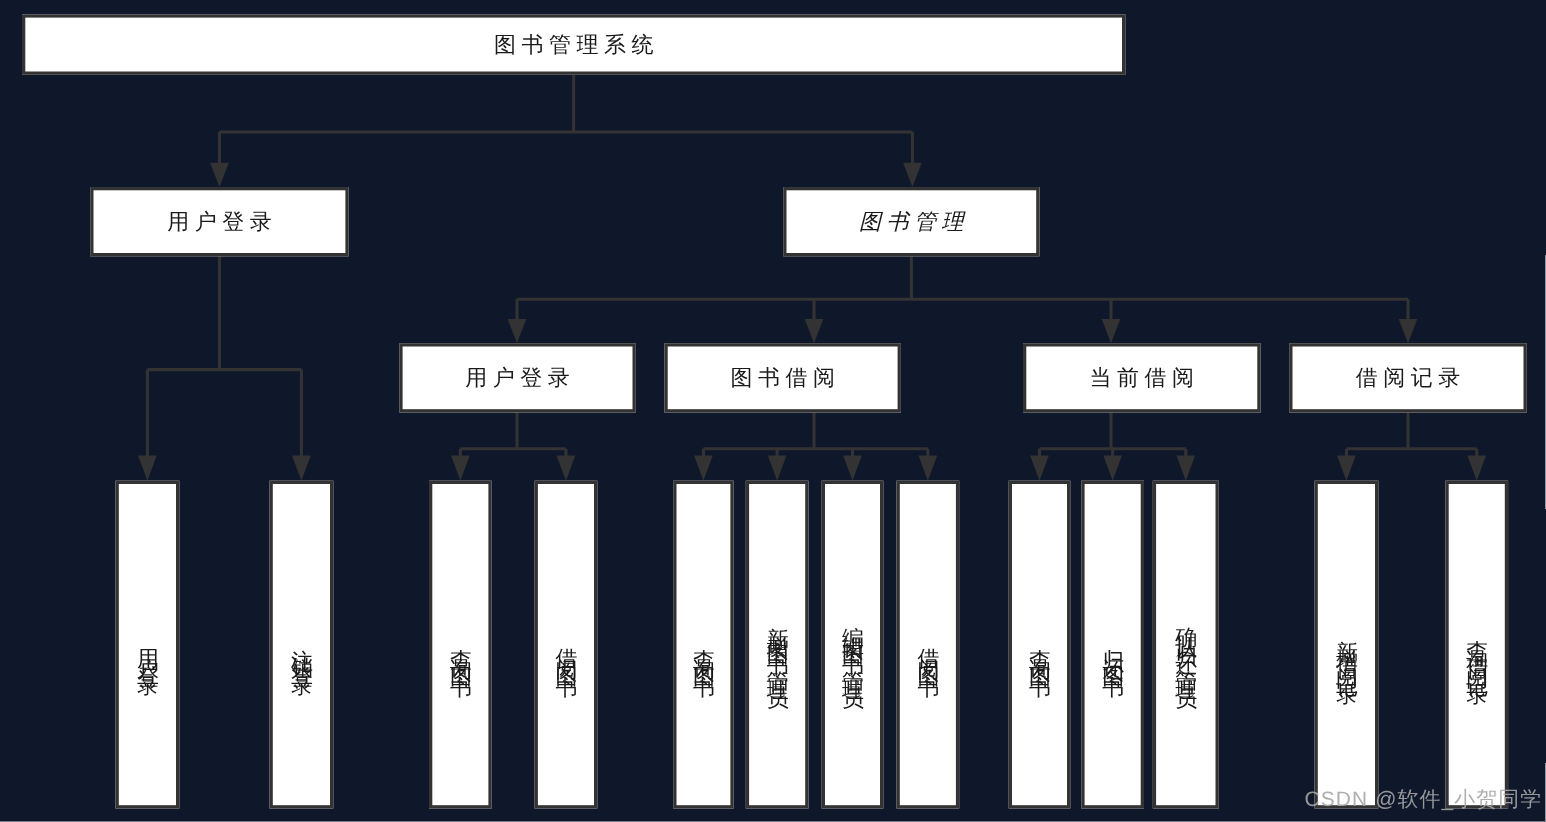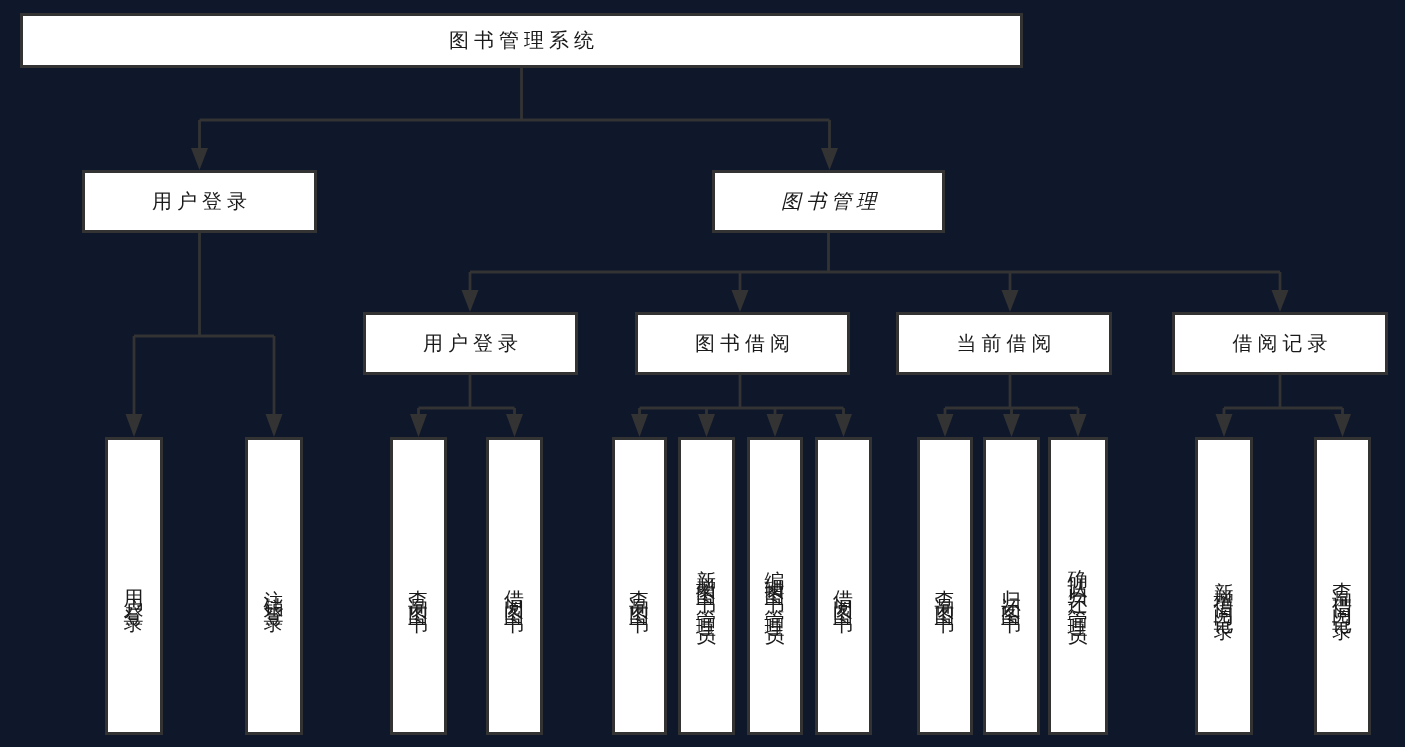--- a/index.html
+++ b/index.html
@@ -91,36 +91,37 @@
     <polygon points="1215.5,414 1232.5,414 1224,437" fill="#333333"></polygon>
     <polygon points="1334,414 1351,414 1342.5,437" fill="#333333"></polygon>
   </svg>
 
   <div class="box hbox" style="left:20px; top:13px; width:1003px; height:55px;">图书管理系统</div>
 
   <div class="box hbox" style="left:82px; top:170px; width:235px; height:63px;">用户登录</div>
   <div class="box hbox" style="left:712px; top:170px; width:233px; height:63px;font-style:italic;">图书管理</div>
 
   <div class="box hbox" style="left:363px; top:312px; width:215px; height:63px;">用户登录</div>
-  <div class="box hbox" style="left:635px; top:312px; width:215px; height:63px;font-family:Liberation Serif, serif;">图书借阅</div>
-  <div class="box hbox" style="left:896px; top:312px; width:216px; height:63px;">当前借阅</div>
+  <div class="box hbox" style="left:604px; top:312px; width:215px; height:63px;font-family:Liberation Serif, serif;">图书借阅</div>
+  <div class="box hbox" style="left:930px; top:312px; width:216px; height:63px;">当前借阅</div>
   <div class="box hbox" style="left:1172px; top:312px; width:216px; height:63px;">借阅记录</div>
 
   <div class="box leaf" style="left:105px; top:437px; width:58px; height:298px;">用户登录</div>
   <div class="box leaf" style="left:245px; top:437px; width:58px; height:298px;">注销登录</div>
 
   <div class="box leaf" style="left:390px; top:437px; width:57px; height:298px;">查询图书</div>
   <div class="box leaf" style="left:486px; top:437px; width:57px; height:298px;">借阅图书</div>
 
   <div class="box leaf" style="left:612px; top:437px; width:55px; height:298px;">查询图书</div>
   <div class="box leaf" style="left:678px; top:437px; width:57px; height:298px;">新增图书（管理员）</div>
   <div class="box leaf" style="left:747px; top:437px; width:56px; height:298px;">编辑图书（管理员）</div>
   <div class="box leaf" style="left:815px; top:437px; width:57px; height:298px;">借阅图书</div>
 
   <div class="box leaf" style="left:917px; top:437px; width:56px; height:298px;">查询图书</div>
   <div class="box leaf" style="left:983px; top:437px; width:57px; height:298px;">归还图书</div>
   <div class="box leaf" style="left:1048px; top:437px; width:60px; height:298px;">确认归还（管理员）</div>
 
   <div class="box leaf" style="left:1195px; top:437px; width:58px; height:298px;">新增借阅记录</div>
   <div class="box leaf" style="left:1314px; top:437px; width:57px; height:298px;">查询借阅记录</div>
 
+  <div class="watermark">CSDN @软件_小贺同学</div>
 
 </div>
 
 </body></html>

